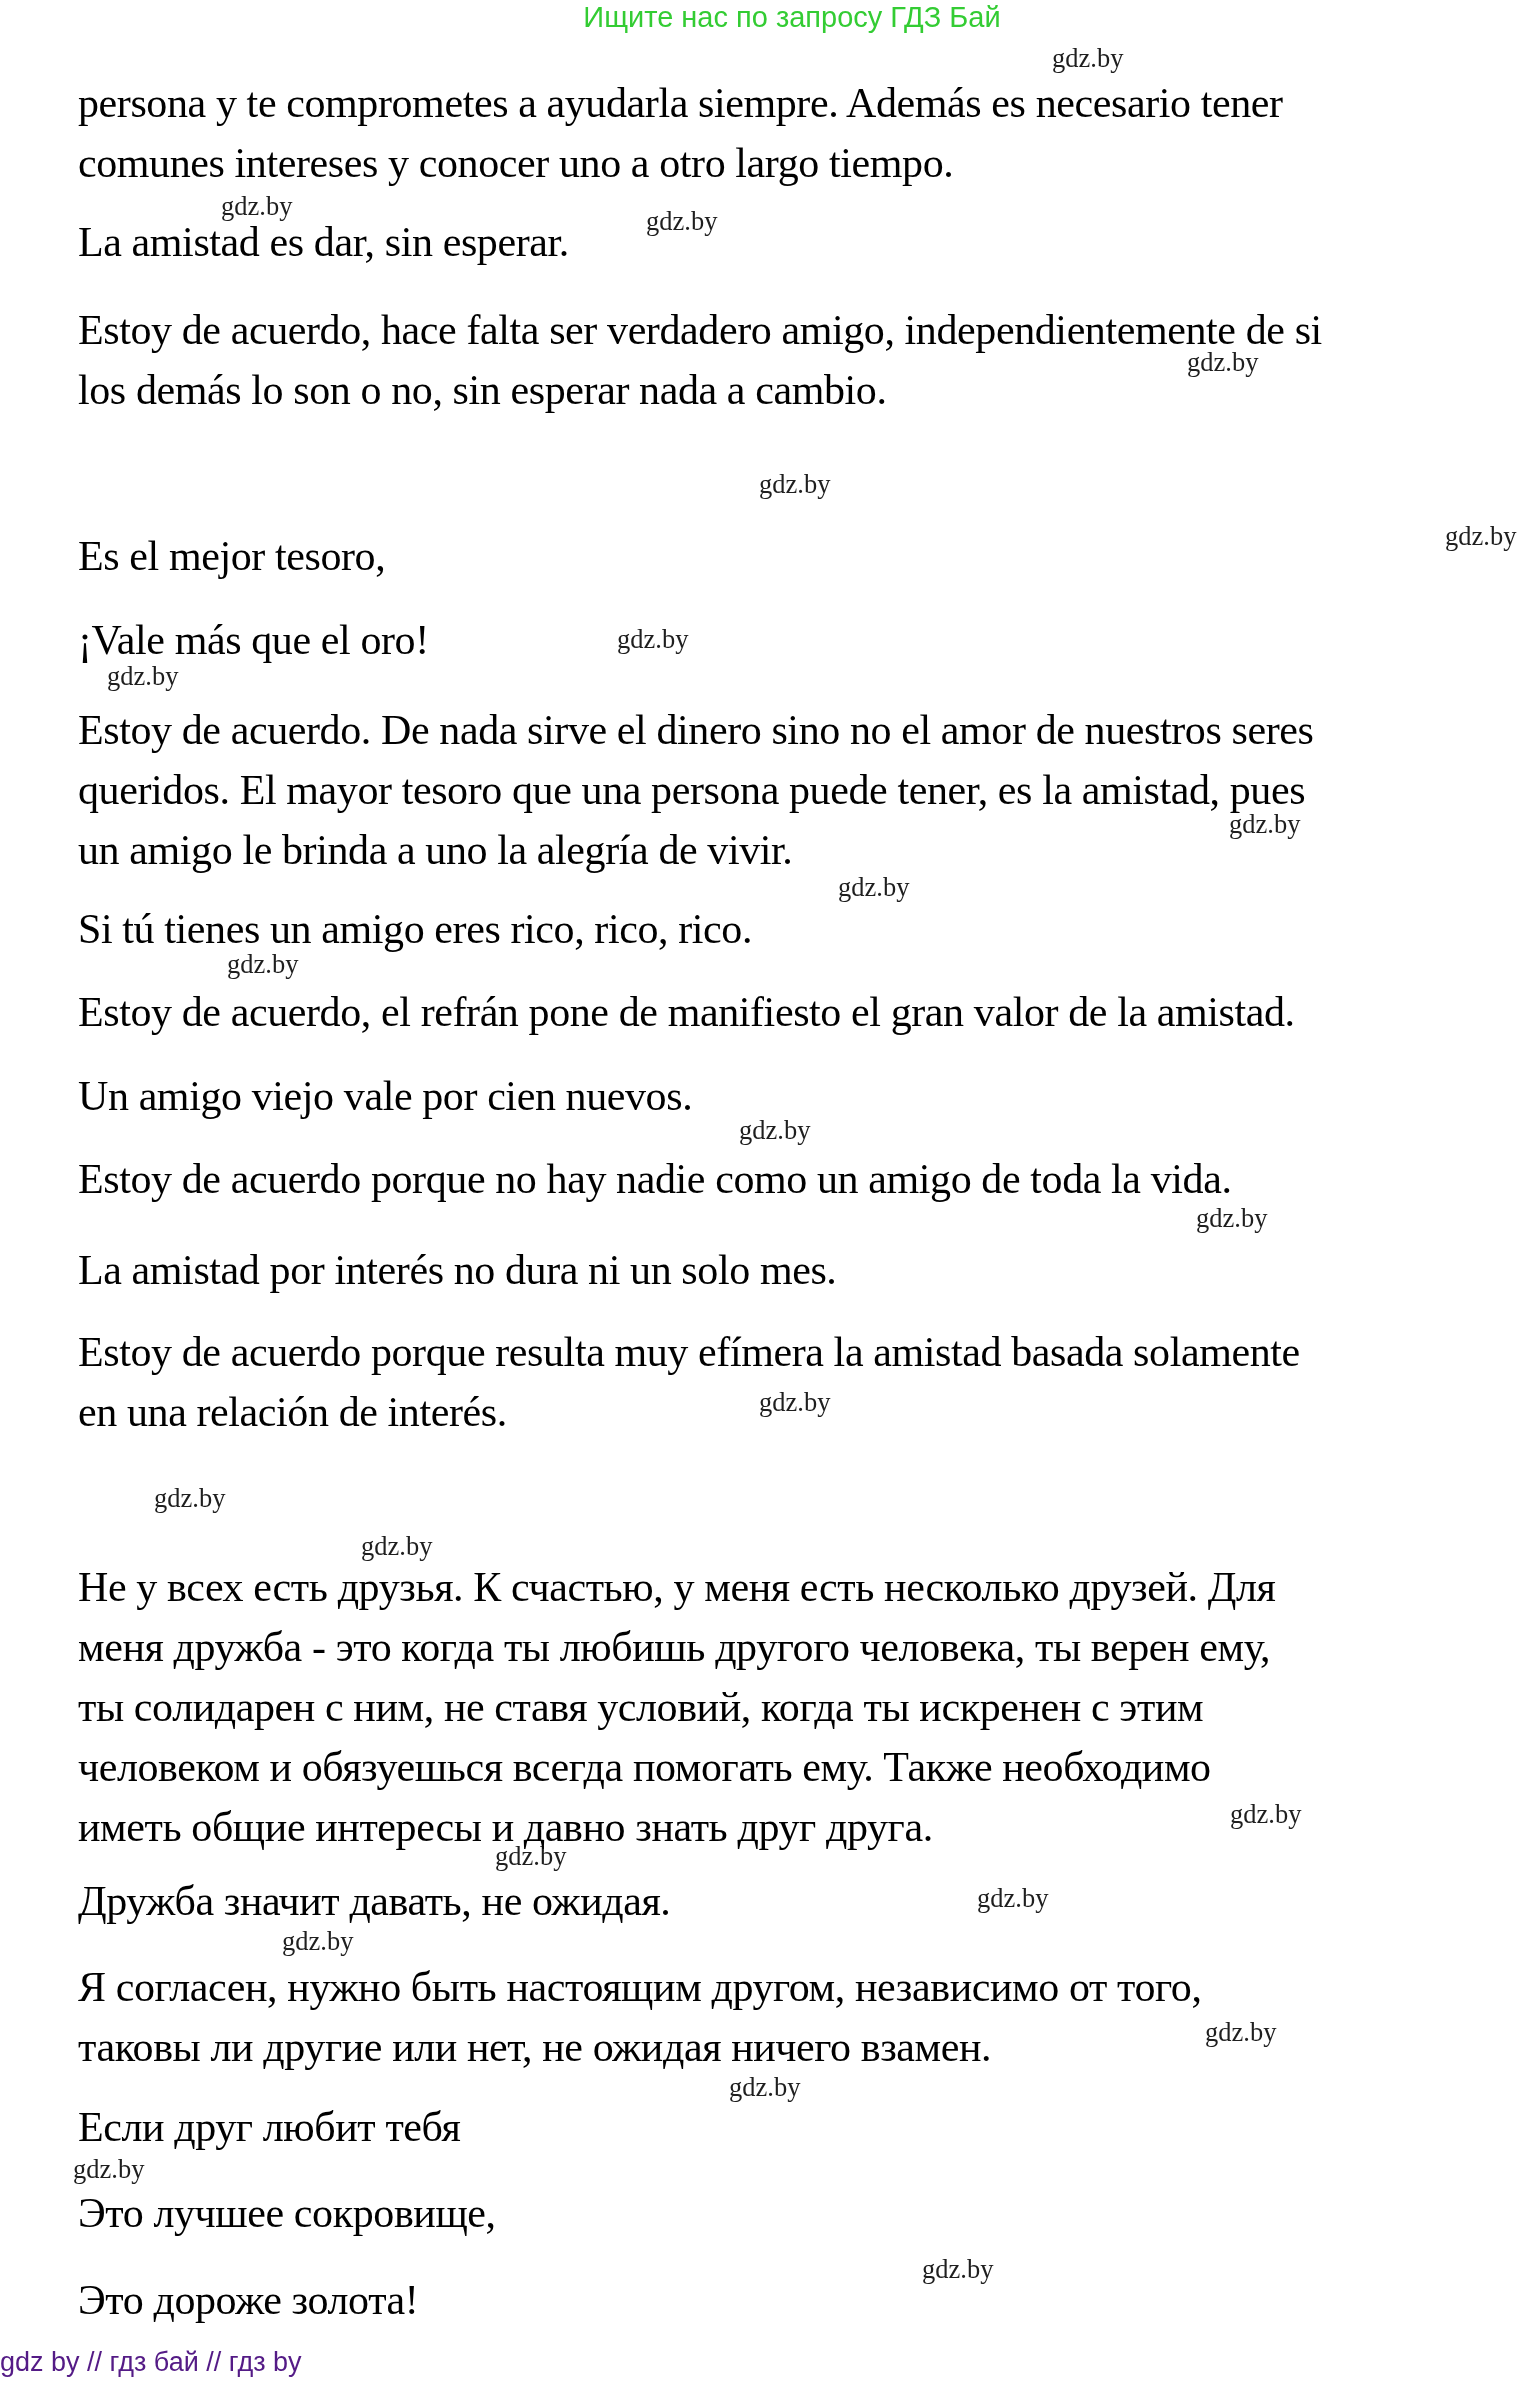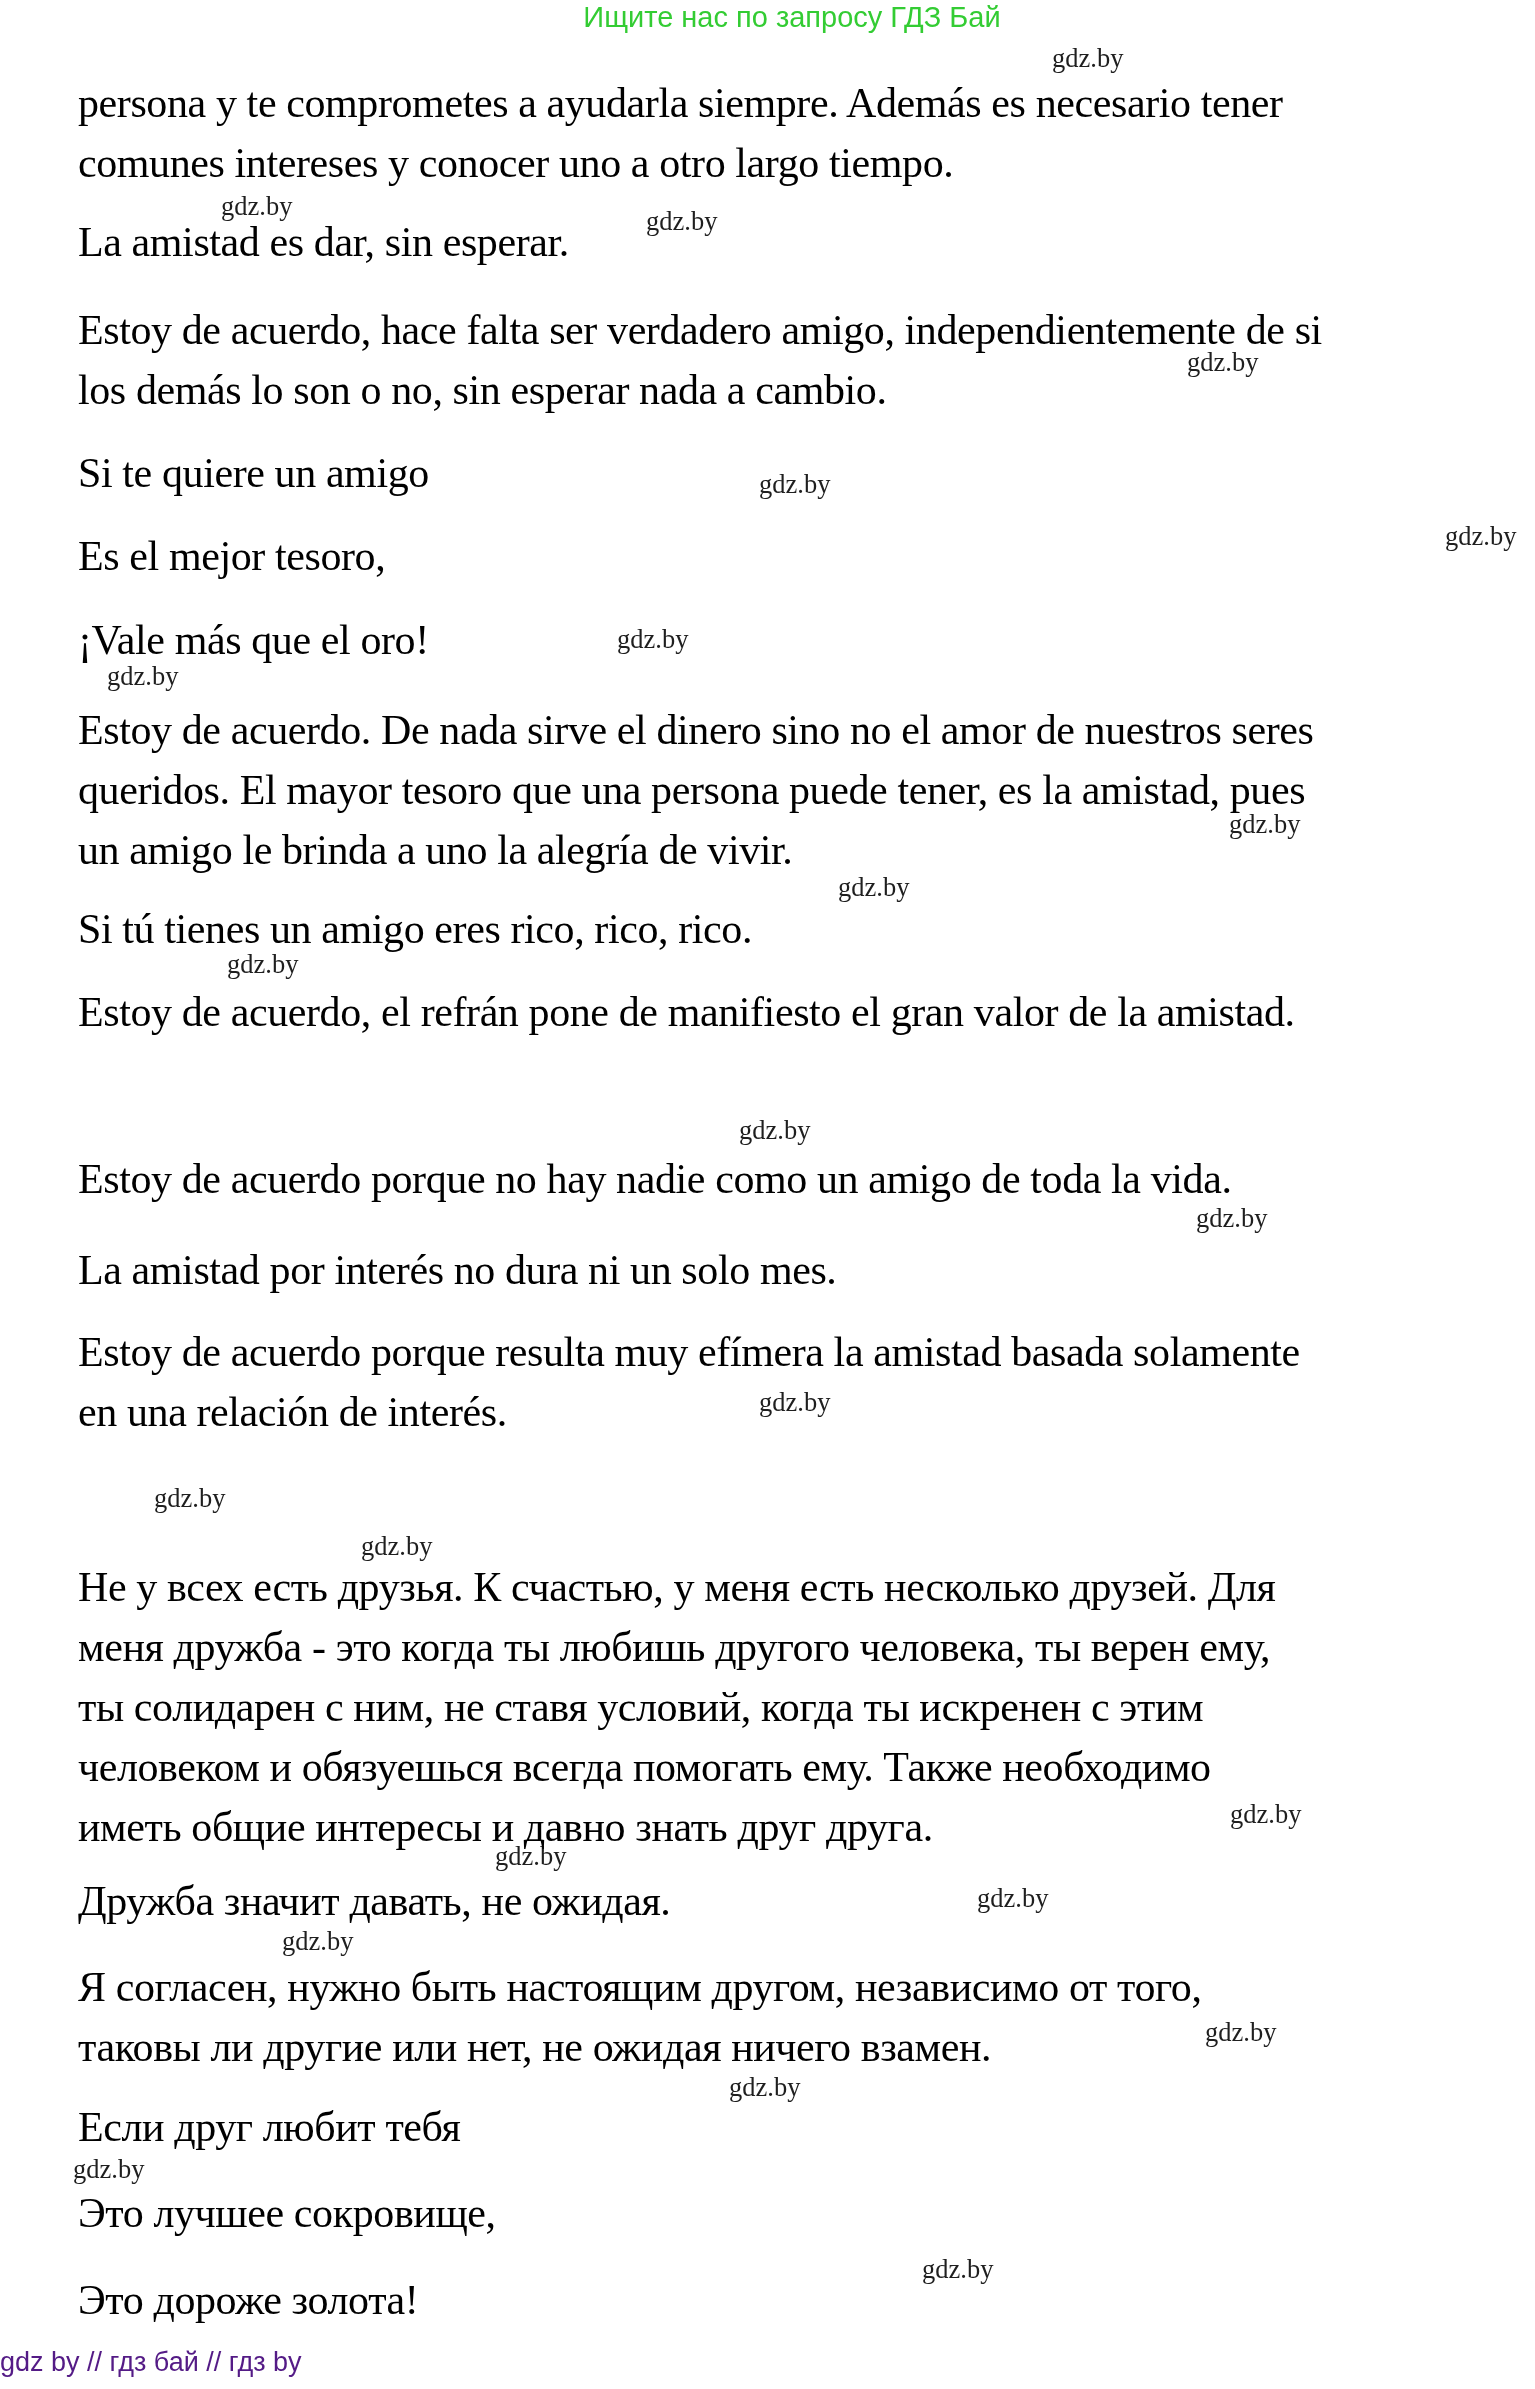--- a/index.html
+++ b/index.html
@@ -79,28 +79,28 @@
   <span class="wm" style="left: 1205px; top: 2019px; color: rgb(31, 31, 31);">gdz.by</span>
   <span class="wm" style="left: 729px; top: 2074px; color: rgb(31, 31, 31);">gdz.by</span>
   <span class="wm" style="left: 73px; top: 2156px; color: rgb(31, 31, 31);">gdz.by</span>
   <span class="wm" style="left: 922px; top: 2256px; color: rgb(31, 31, 31);">gdz.by</span>
 
   <div class="para" style="top:212px">La amistad es dar, sin esperar.</div>
   <div class="para" style="top:73px">persona y te comprometes a ayudarla siempre. Además es necesario tener
 comunes intereses y conocer uno a otro largo tiempo.</div>
   <div class="para" style="top:300px">Estoy de acuerdo, hace falta ser verdadero amigo, independientemente de si
 los demás lo son o no, sin esperar nada a cambio.</div>
-  <div class="para" style="top:443px">Si te quiere un amigo</div>
   <div class="para" style="top:526px">Es el mejor tesoro,</div>
   <div class="para" style="top:610px">¡Vale más que el oro!</div>
   <div class="para" style="top:700px">Estoy de acuerdo. De nada sirve el dinero sino no el amor de nuestros seres
 queridos. El mayor tesoro que una persona puede tener, es la amistad, pues
 un amigo le brinda a uno la alegría de vivir.</div>
   <div class="para" style="top:899px">Si tú tienes un amigo eres rico, rico, rico.</div>
   <div class="para" style="top:982px">Estoy de acuerdo, el refrán pone de manifiesto el gran valor de la amistad.</div>
+  <div class="para" style="top:1066px">Un amigo viejo vale por cien nuevos.</div>
   <div class="para" style="top:1149px">Estoy de acuerdo porque no hay nadie como un amigo de toda la vida.</div>
   <div class="para" style="top:1240px">La amistad por interés no dura ni un solo mes.</div>
   <div class="para" style="top:1322px">Estoy de acuerdo porque resulta muy efímera la amistad basada solamente
 en una relación de interés.</div>
   <div class="para" style="top:1557px">Не у всех есть друзья. К счастью, у меня есть несколько друзей. Для
 меня дружба - это когда ты любишь другого человека, ты верен ему,
 ты солидарен с ним, не ставя условий, когда ты искренен с этим
 человеком и обязуешься всегда помогать ему. Также необходимо
 иметь общие интересы и давно знать друг друга.</div>
   <div class="para" style="top:1871px">Дружба значит давать, не ожидая.</div>

